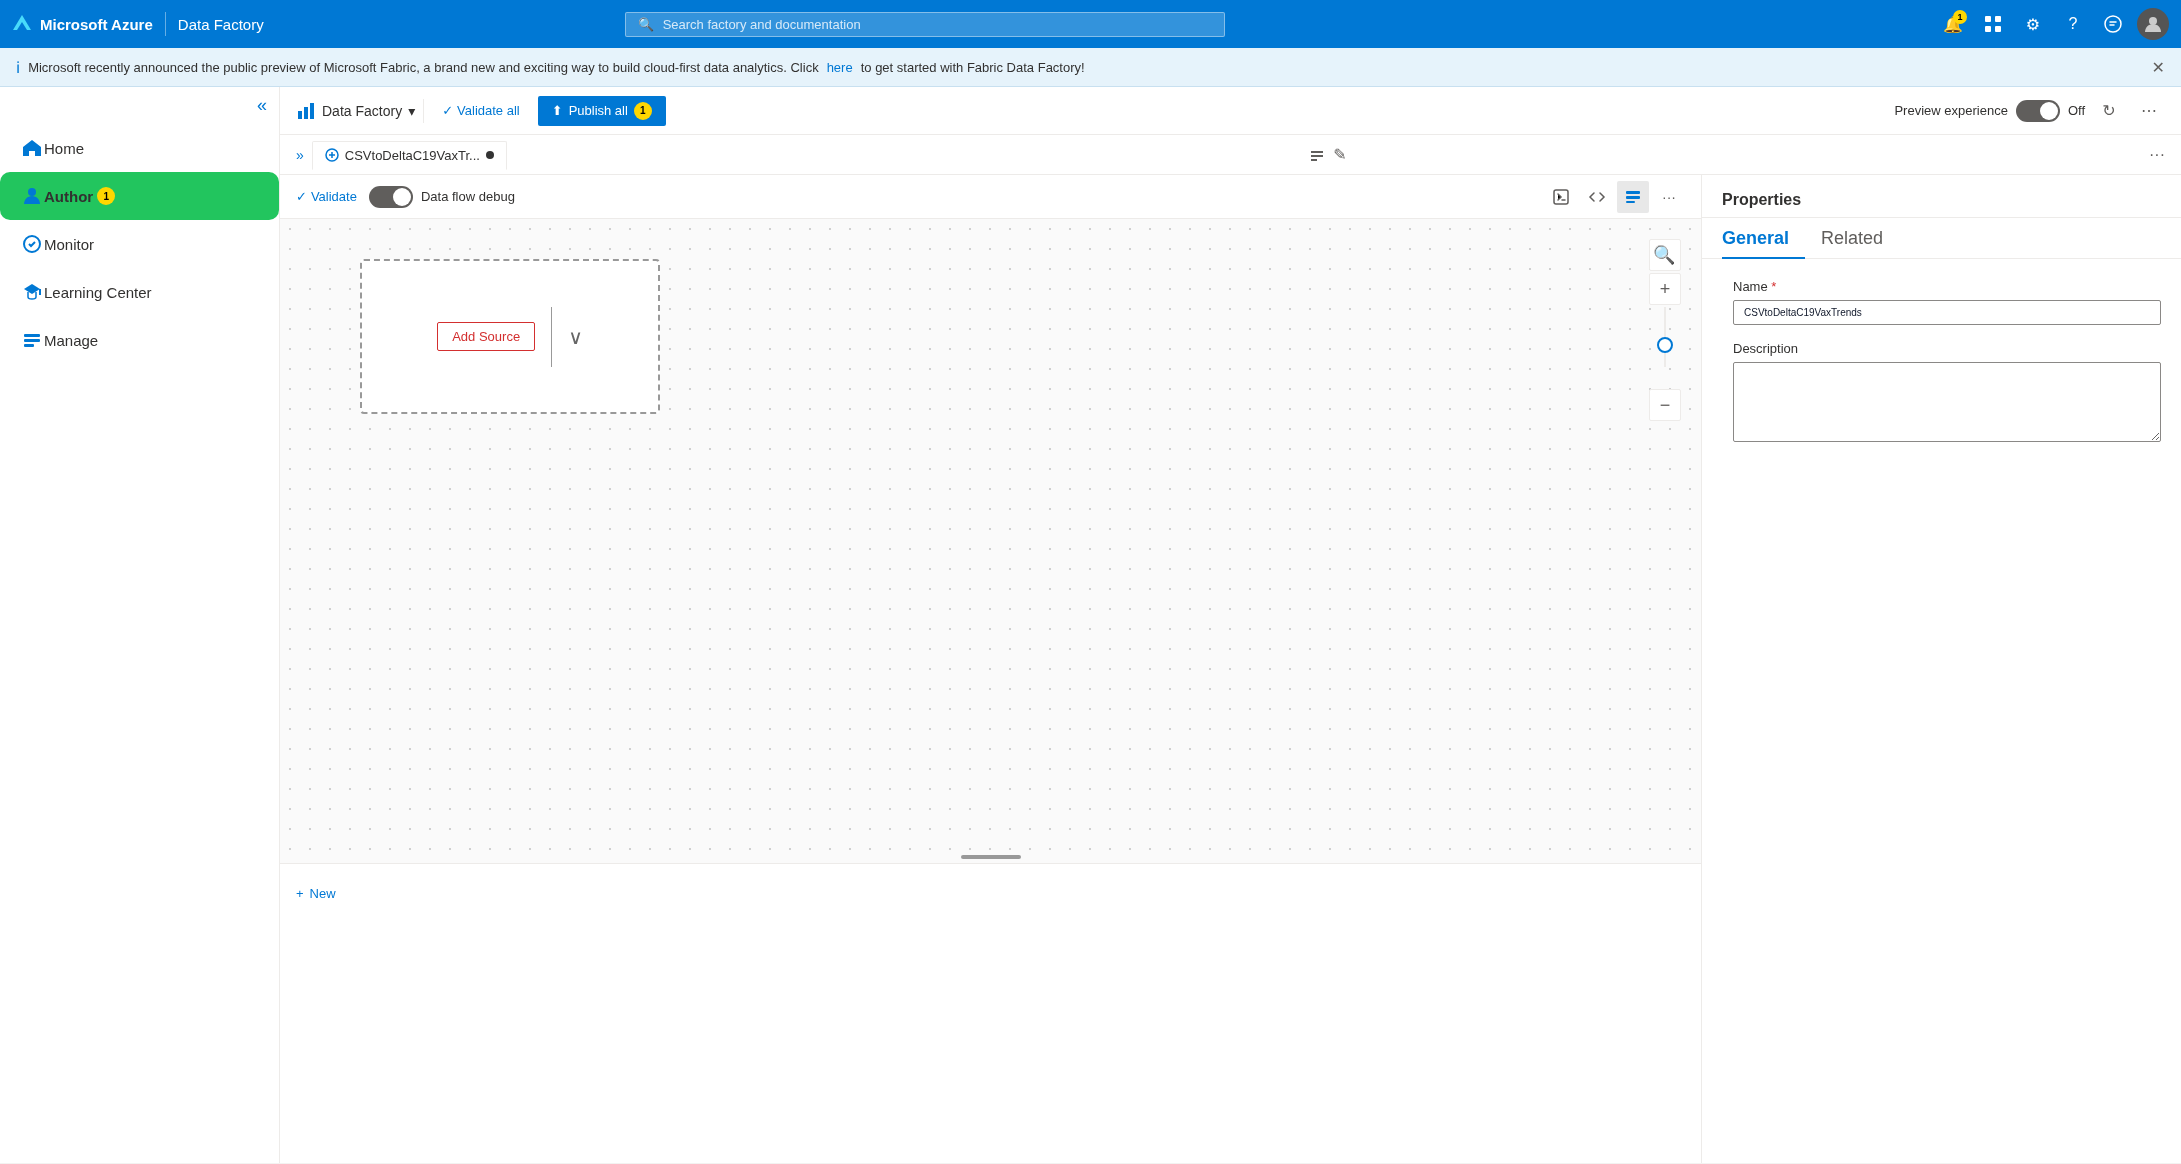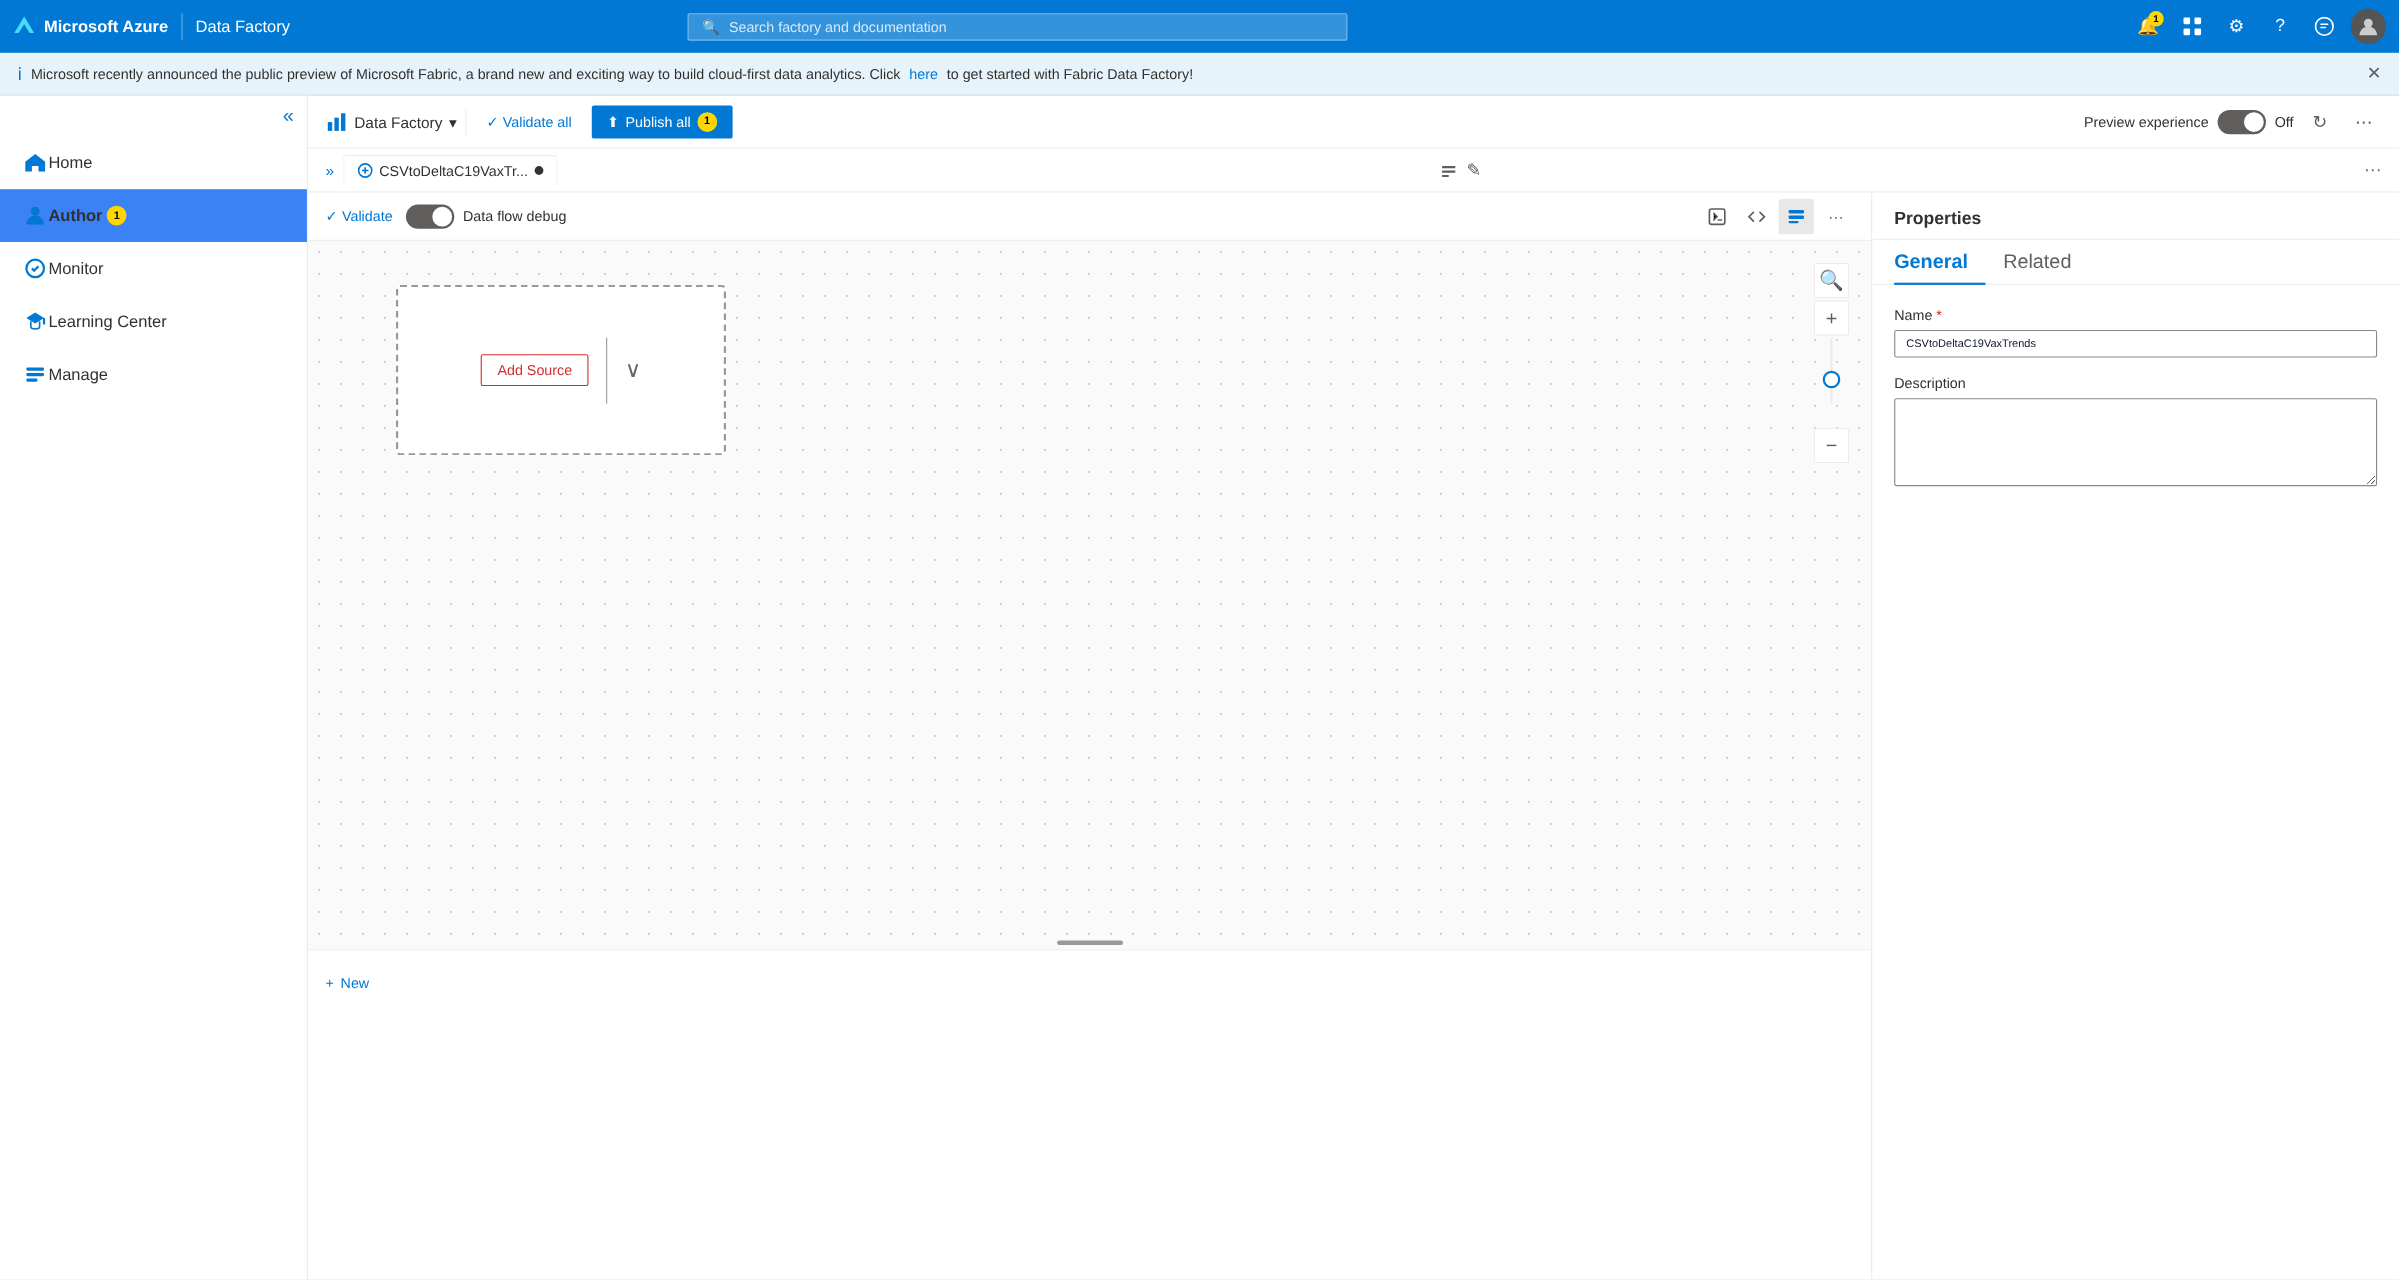--- a/index.html
+++ b/index.html
@@ -55,21 +55,21 @@
     }
     .sidebar-collapse-btn {
       display: flex; justify-content: flex-end; padding: 8px 12px;
       color: #0078d4; cursor: pointer; font-size: 18px;
     }
     .sidebar-item {
       display: flex; align-items: center; gap: 0;
       padding: 12px 20px; cursor: pointer; color: #323130; font-size: 15px;
       transition: background 0.1s;
     }
-    .sidebar-item.active { background: #3b82f6; font-weight: 600; }
+    .sidebar-item.active { background: #22c55e; font-weight: 600; border-radius: 10px; }
     .sidebar-item .icon { width: 24px; height: 24px; display: flex; align-items: center; justify-content: center; flex-shrink: 0; }
     .sidebar-item .badge-pill {
       margin-left: 4px; background: #ffd700; color: #000; border-radius: 50%;
       width: 18px; height: 18px; font-size: 10px; font-weight: bold;
       display: flex; align-items: center; justify-content: center;
     }
 
     
     .content-area { flex: 1; display: flex; flex-direction: column; overflow: hidden; }
 
@@ -214,21 +214,21 @@
     }
     .props-header { padding: 16px 20px 8px; font-size: 16px; font-weight: 600; color: #323130; border-bottom: 1px solid #edebe9; }
     .props-tabs { display: flex; padding: 0 20px; border-bottom: 1px solid #edebe9; }
     .props-tab {
       padding: 10px 16px 8px; cursor: pointer; font-size: 18px; color: #605e5c;
       border-bottom: 2px solid transparent; margin-bottom: -1px;
     }
     .props-tab.active { color: #0078d4; border-bottom-color: #0078d4; font-weight: 600; }
     .props-tab:first-child { padding-left: 0; }
     .props-content { padding: 20px; display: flex; flex-direction: column; gap: 16px; }
-    .props-field { display: flex; flex-direction: column; gap: 6px; }
+    .props-field { display: flex; flex-direction: column; gap: 6px; margin-left: 11px; }
     .props-label { font-size: 13px; color: #323130; font-weight: 500; }
     .required-star { color: #d32f2f; }
     .props-input {
       border: 1px solid #8a8886; border-radius: 2px; padding: 6px 10px;
       font-size: 10px; color: #0f172a; outline: none; width: 100%;
     }
     .props-textarea {
       border: 1px solid #8a8886; border-radius: 2px; padding: 6px 10px;
       font-size: 13px; color: #323130; outline: none; width: 100%; height: 80px;
       resize: vertical;

